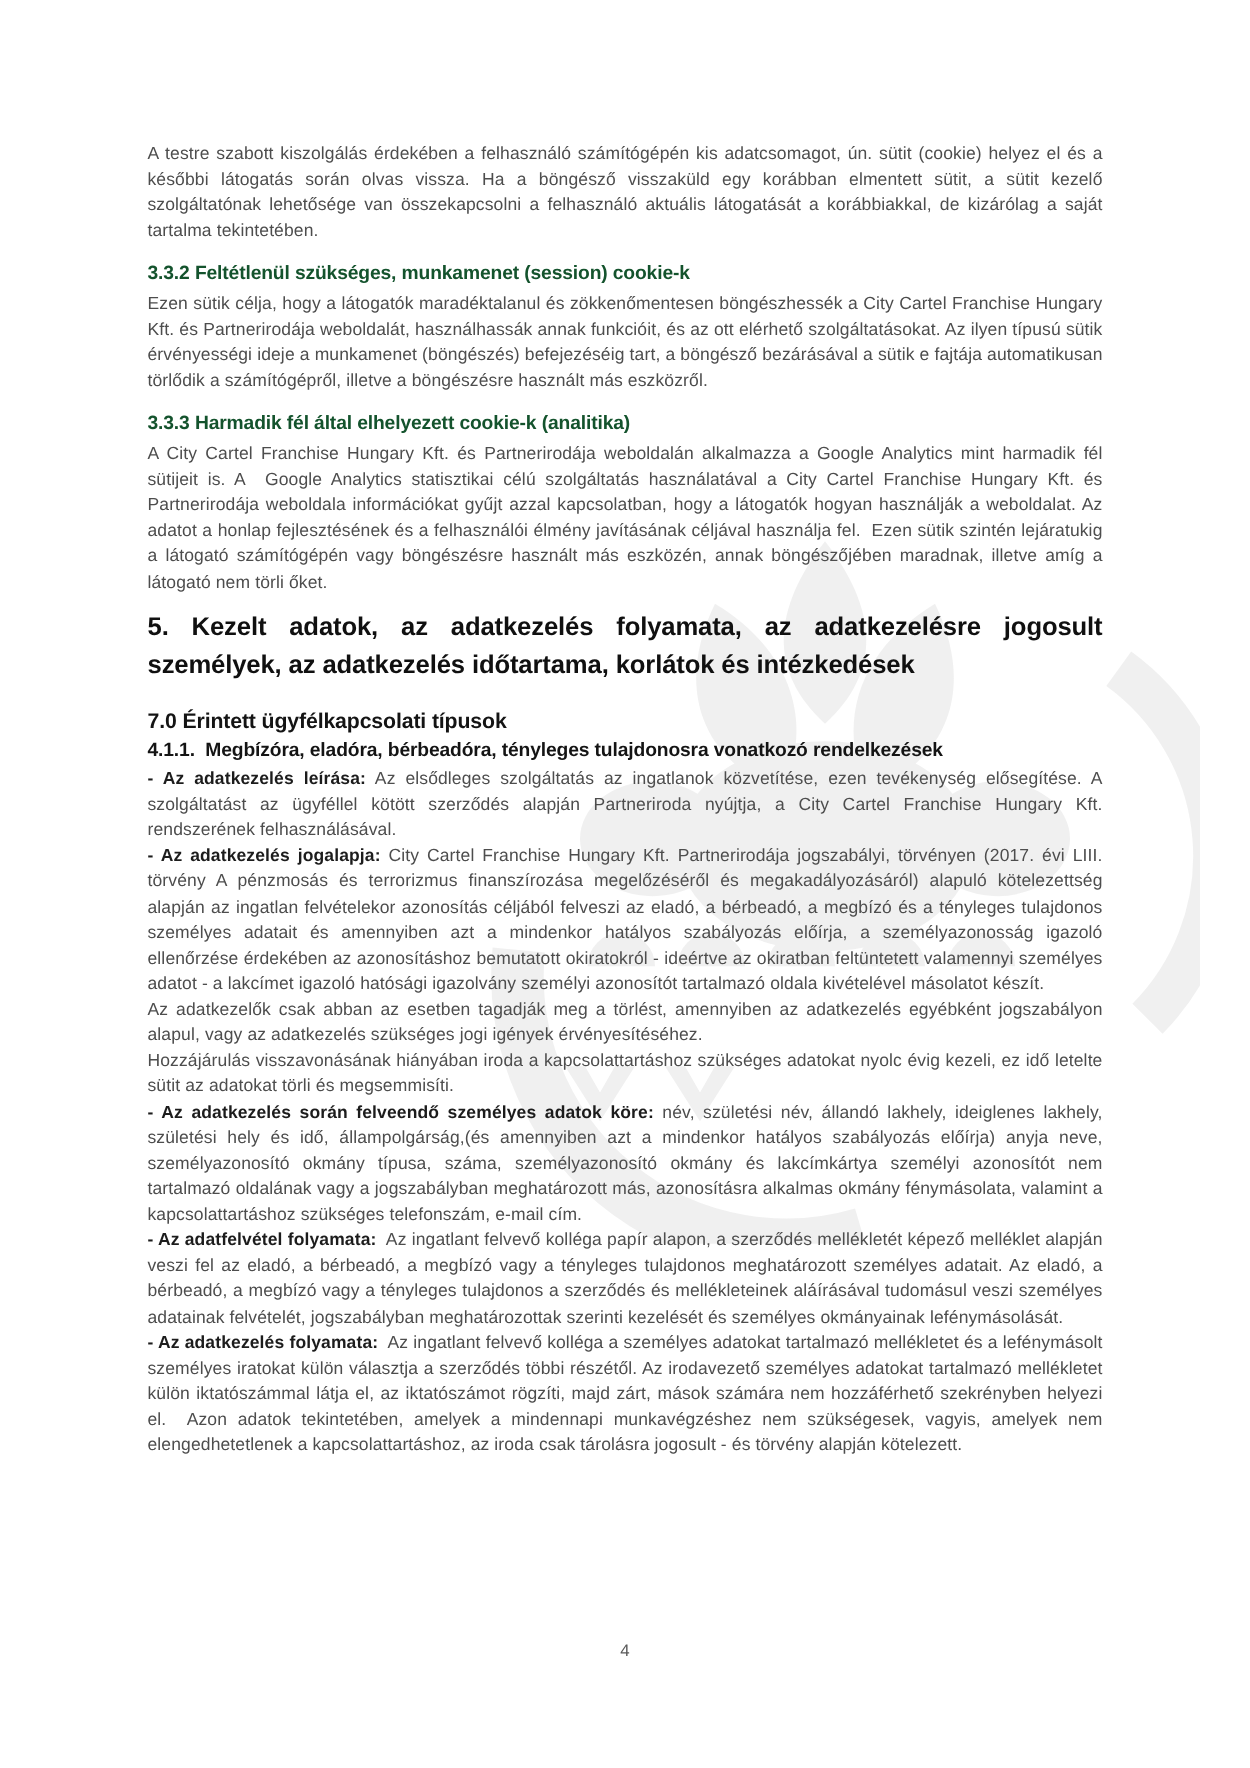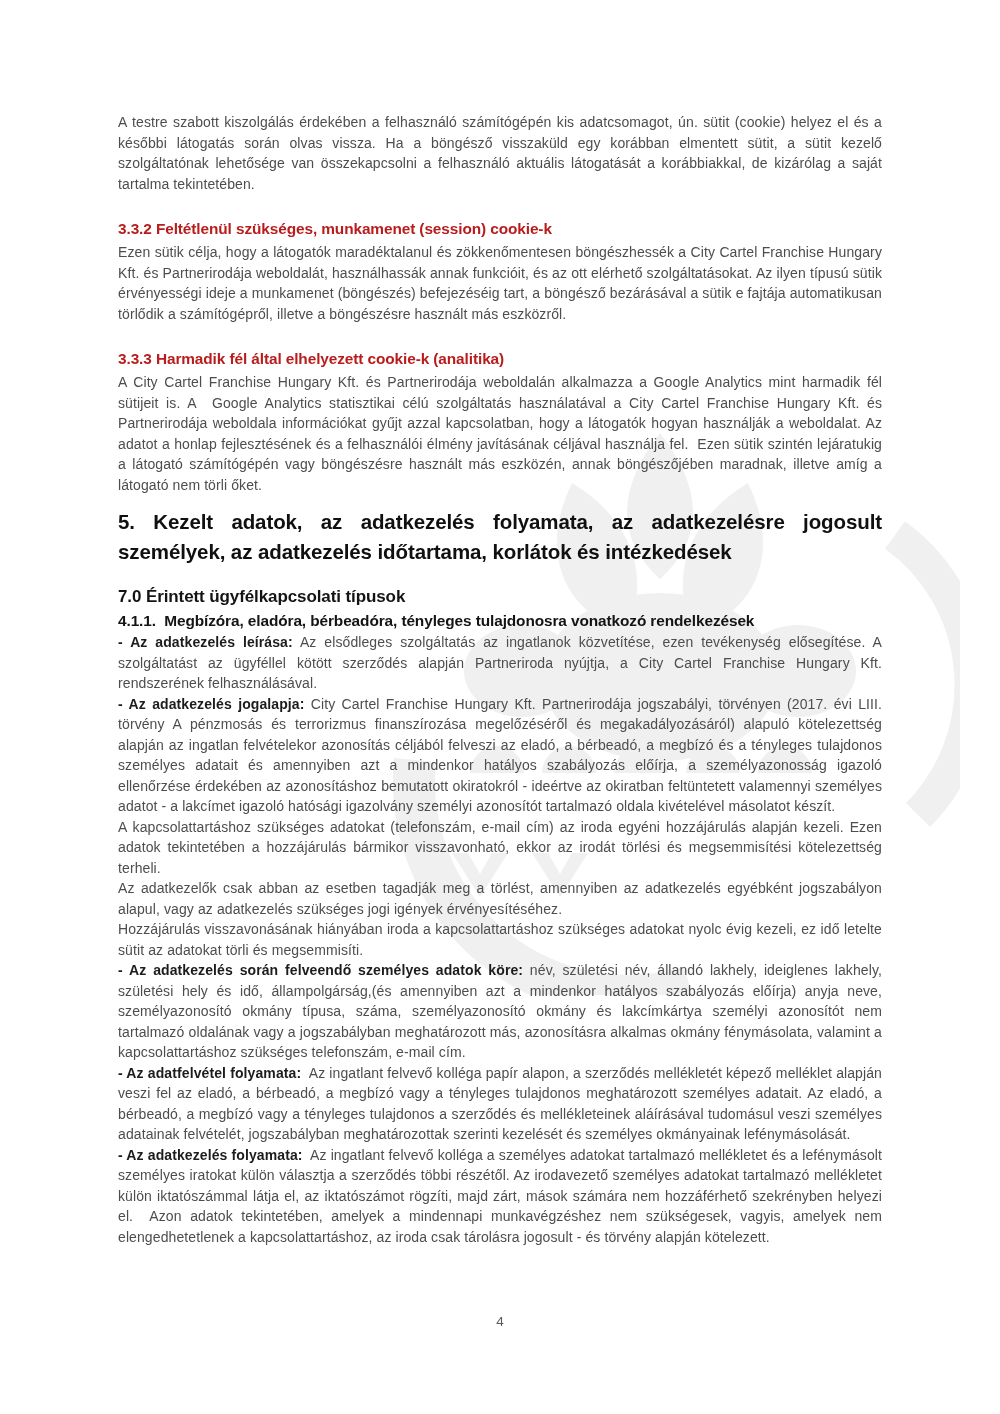--- a/index.html
+++ b/index.html
@@ -39,24 +39,24 @@
     line-height: 20.5px;
     letter-spacing: 0.1px;
     color: #4d4d4d;
     text-align: justify;
   }
   .content p.body-text strong {
     color: #1c1c1c;
     font-weight: 700;
   }
   .content h3 {
-    margin: 24px 0 2px 0;
+    margin: 14px 0 2px 0;
     font-size: 15.4px;
     line-height: 22px;
-    color: #b91c1c;
+    color: #14532d;
     font-weight: 700;
     letter-spacing: -0.1px;
   }
   .content h1 {
     margin: 12px 0 18px 0;
     font-size: 20.5px;
     line-height: 30px;
     color: #101010;
     font-weight: 700;
     text-align: justify;
@@ -120,21 +120,20 @@
       <p class="body-text"><span>A testre szabott kiszolgálás érdekében a felhasználó számítógépén kis adatcsomagot, ún. sütit (cookie) helyez el és a későbbi látogatás során olvas vissza. Ha a böngésző visszaküld egy korábban elmentett sütit, a sütit kezelő szolgáltatónak lehetősége van összekapcsolni a felhasználó aktuális látogatását a korábbiakkal, de kizárólag a saját tartalma tekintetében.</span></p>
       <h3>3.3.2 Feltétlenül szükséges, munkamenet (session) cookie-k</h3>
       <p class="body-text"><span>Ezen sütik célja, hogy a látogatók maradéktalanul és zökkenőmentesen böngészhessék a City Cartel Franchise Hungary Kft. és Partnerirodája weboldalát, használhassák annak funkcióit, és az ott elérhető szolgáltatásokat. Az ilyen típusú sütik érvényességi ideje a munkamenet (böngészés) befejezéséig tart, a böngésző bezárásával a sütik e fajtája automatikusan törlődik a számítógépről, illetve a böngészésre használt más eszközről.</span></p>
       <h3>3.3.3 Harmadik fél által elhelyezett cookie-k (analitika)</h3>
       <p class="body-text"><span>A City Cartel Franchise Hungary Kft. és Partnerirodája weboldalán alkalmazza a Google Analytics mint harmadik fél sütijeit is. A&nbsp; Google Analytics statisztikai célú szolgáltatás használatával a City Cartel Franchise Hungary Kft. és Partnerirodája weboldala információkat gyűjt azzal kapcsolatban, hogy a látogatók hogyan használják a weboldalat. Az adatot a honlap fejlesztésének és a felhasználói élmény javításának céljával használja fel.&nbsp; Ezen sütik szintén lejáratukig a látogató számítógépén vagy böngészésre használt más eszközén, annak böngészőjében maradnak, illetve amíg a látogató nem törli őket.</span></p>
       <h1>5. Kezelt adatok, az adatkezelés folyamata, az adatkezelésre jogosult személyek, az adatkezelés időtartama, korlátok és intézkedések</h1>
       <h2>7.0 Érintett ügyfélkapcsolati típusok</h2>
       <h4>4.1.1.&nbsp; Megbízóra, eladóra, bérbeadóra, tényleges tulajdonosra vonatkozó rendelkezések</h4>
       <p class="body-text"><strong>- Az adatkezelés leírása:</strong><span> Az elsődleges szolgáltatás az ingatlanok közvetítése, ezen tevékenység elősegítése. A szolgáltatást az ügyféllel kötött szerződés alapján Partneriroda nyújtja, a City Cartel Franchise Hungary Kft. rendszerének felhasználásával.</span></p>
       <p class="body-text"><strong>- Az adatkezelés jogalapja:</strong><span> City Cartel Franchise Hungary Kft. Partnerirodája jogszabályi, törvényen (2017. évi LIII. törvény A pénzmosás és terrorizmus finanszírozása megelőzéséről és megakadályozásáról) alapuló kötelezettség alapján az ingatlan felvételekor azonosítás céljából felveszi az eladó, a bérbeadó, a megbízó és a tényleges tulajdonos személyes adatait és amennyiben azt a mindenkor hatályos szabályozás előírja, a személyazonosság igazoló ellenőrzése érdekében az azonosításhoz bemutatott okiratokról - ideértve az okiratban feltüntetett valamennyi személyes adatot - a lakcímet igazoló hatósági igazolvány személyi azonosítót tartalmazó oldala kivételével másolatot készít.</span></p>
-      <p class="body-text"><span>A kapcsolattartáshoz szükséges adatokat (telefonszám, e-mail cím) az iroda egyéni hozzájárulás alapján kezeli. Ezen adatok tekintetében a hozzájárulás bármikor visszavonható, ekkor az irodát törlési és megsemmisítési kötelezettség terheli.</span></p>
       <p class="body-text"><span>Az adatkezelők csak abban az esetben tagadják meg a törlést, amennyiben az adatkezelés egyébként jogszabályon alapul, vagy az adatkezelés szükséges jogi igények érvényesítéséhez.</span></p>
       <p class="body-text"><span>Hozzájárulás visszavonásának hiányában iroda a kapcsolattartáshoz szükséges adatokat nyolc évig kezeli, ez idő letelte sütit az adatokat törli és megsemmisíti.</span></p>
       <p class="body-text"><strong>- Az adatkezelés során felveendő személyes adatok köre:</strong><span> név, születési név, állandó lakhely, ideiglenes lakhely, születési hely és idő, állampolgárság,(és amennyiben azt a mindenkor hatályos szabályozás előírja) anyja neve, személyazonosító okmány típusa, száma, személyazonosító okmány és lakcímkártya személyi azonosítót nem tartalmazó oldalának vagy a jogszabályban meghatározott más, azonosításra alkalmas okmány fénymásolata, valamint a kapcsolattartáshoz szükséges telefonszám, e-mail cím.</span></p>
       <p class="body-text"><strong>- Az adatfelvétel folyamata:</strong><span>&nbsp; Az ingatlant felvevő kolléga papír alapon, a szerződés mellékletét képező melléklet alapján veszi fel az eladó, a bérbeadó, a megbízó vagy a tényleges tulajdonos meghatározott személyes adatait. Az eladó, a bérbeadó, a megbízó vagy a tényleges tulajdonos a szerződés és mellékleteinek aláírásával tudomásul veszi személyes adatainak felvételét, jogszabályban meghatározottak szerinti kezelését és személyes okmányainak lefénymásolását.</span></p>
       <p class="body-text"><strong>- Az adatkezelés folyamata:</strong><span>&nbsp; Az ingatlant felvevő kolléga a személyes adatokat tartalmazó mellékletet és a lefénymásolt személyes iratokat külön választja a szerződés többi részétől. Az irodavezető személyes adatokat tartalmazó mellékletet külön iktatószámmal látja el, az iktatószámot rögzíti, majd zárt, mások számára nem hozzáférhető szekrényben helyezi el.&nbsp; Azon adatok tekintetében, amelyek a mindennapi munkavégzéshez nem szükségesek, vagyis, amelyek nem elengedhetetlenek a kapcsolattartáshoz, az iroda csak tárolásra jogosult - és törvény alapján kötelezett.</span></p>
     </main>
 
   <footer class="page-footer">
     <span class="page-number">4</span>
   </footer>

